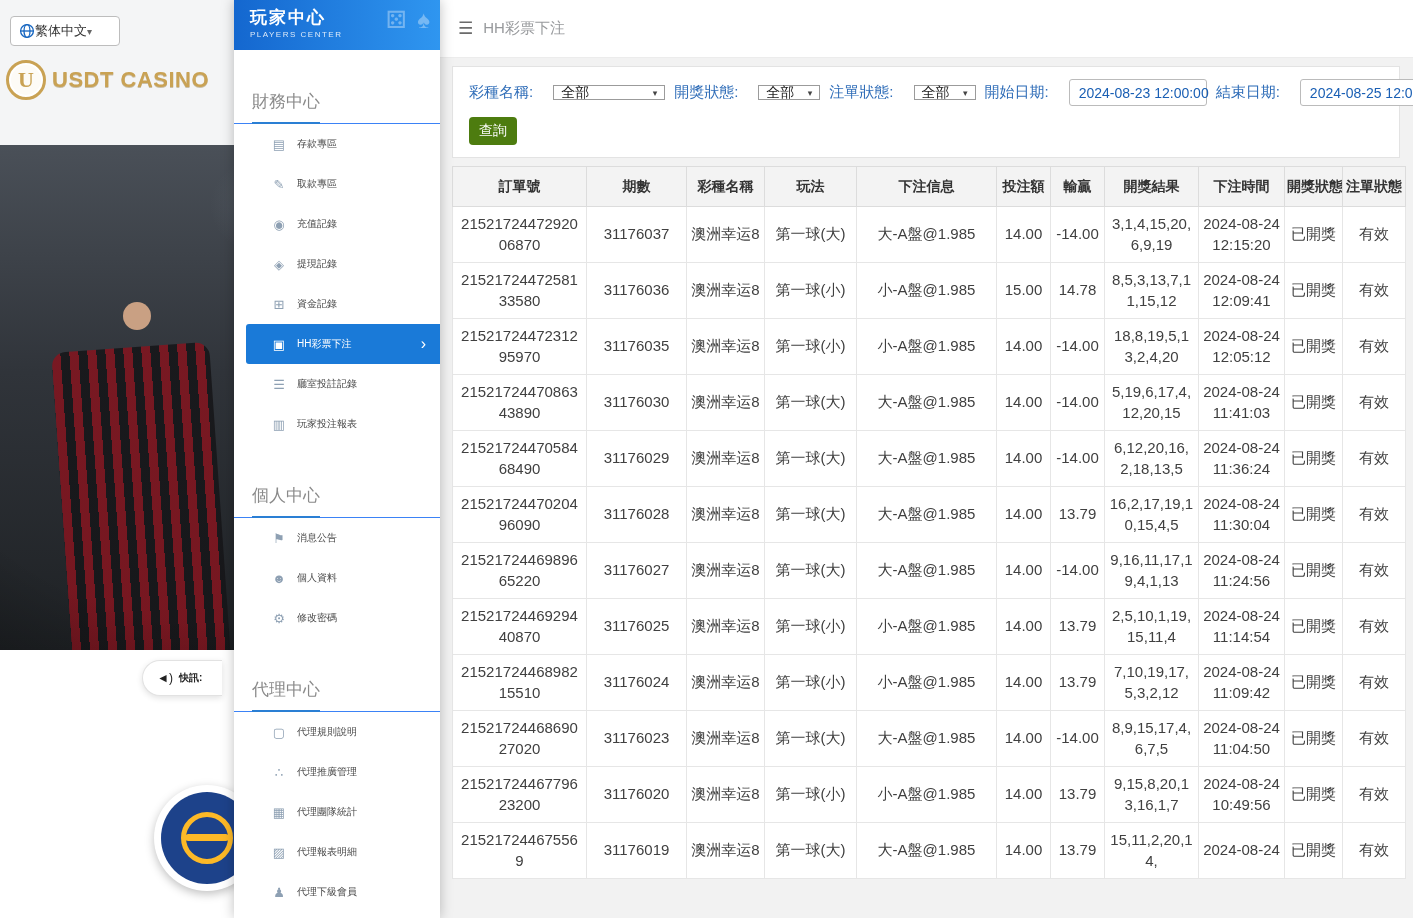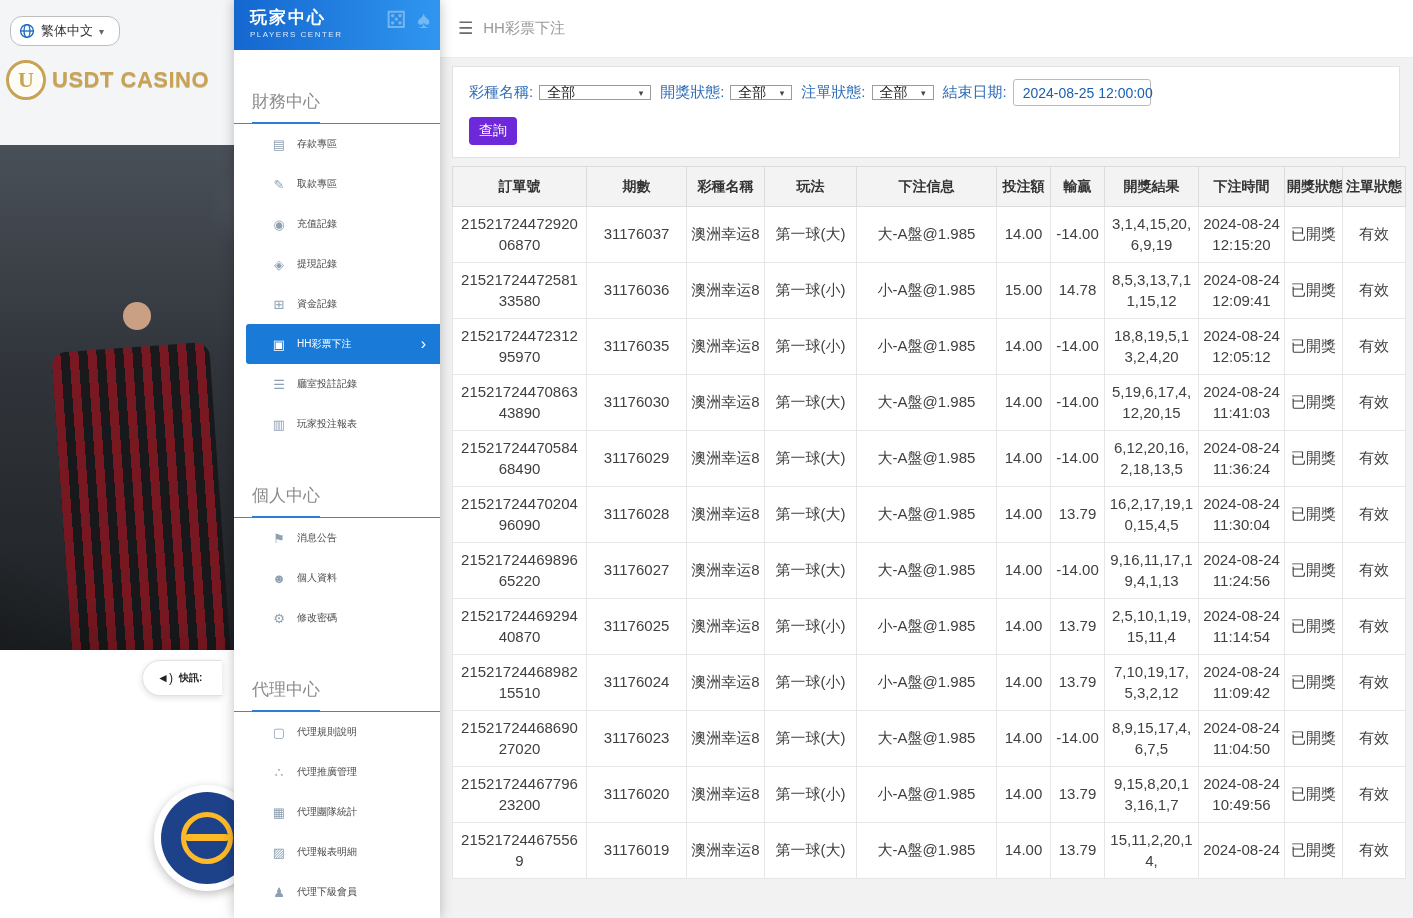--- a/index.html
+++ b/index.html
@@ -3,22 +3,22 @@
 <meta charset="utf-8">
 <style>
   * { margin:0; padding:0; box-sizing:border-box; }
   html,body { font-family:"Liberation Sans","DejaVu Sans",sans-serif; }
   .screen { position:relative; width:1413px; height:918px; overflow:hidden; background:#fff; }
 
   
   .bg-left { position:absolute; left:0; top:0; width:440px; height:918px; background:#fff; }
   .top-area { position:absolute; left:0; top:0; width:100%; height:145px; background:#f4f5f6; }
   .lang-selector { position:absolute; left:10px; top:16px; height:30px; min-width:110px;
-    background:#fff; border:1px solid #bdbdbd; border-radius:12px; display:flex; align-items:center;
-    gap:6px; padding:0 8px; cursor:pointer; }
+    background:#fff; border:1px solid #bdbdbd; border-radius:4px; display:flex; align-items:center;
+    gap:0; padding:0 8px; cursor:pointer; }
   .lang-label { font-size:13px; color:#333; }
   .lang-caret { font-size:10px; color:#666; }
   .brand { position:absolute; left:6px; top:60px; display:flex; align-items:center; gap:6px; }
   .brand-badge { width:40px; height:40px; border-radius:50%; border:3px solid #c9a254;
     color:#c9a254; display:flex; align-items:center; justify-content:center;
     font-family:"Liberation Serif","DejaVu Serif",serif; font-weight:bold; font-size:22px; background:#fdfbf6;
     box-shadow:inset 0 0 0 2px #fff; }
   .brand-text { font-size:22px; font-weight:800; color:#c9a254; letter-spacing:.5px;
     text-shadow:0 1px 0 rgba(120,90,20,.35); white-space:nowrap; }
 
@@ -69,31 +69,31 @@
 
   
   .main { position:absolute; left:440px; top:0; width:973px; height:918px; background:#f2f2f2; }
   .main-header { height:58px; background:#fff; border-bottom:1px solid #ececec; display:flex; align-items:center;
     padding-left:18px; gap:10px; }
   .burger { font-size:17px; color:#6b6b6b; cursor:pointer; }
   .main-title { font-size:15px; color:#97999c; }
 
   .filter-card { margin:8px 13px 0 12px; background:#fff; border:1px solid #e3e3e3; padding:12px 16px; }
   .filter-row { display:flex; align-items:center; gap:9px; flex-wrap:nowrap; }
-  .fgroup { display:flex; align-items:center; gap:6px; white-space:nowrap; }
+  .fgroup { display:flex; align-items:center; gap:20px; white-space:nowrap; }
   .flabel { font-size:15px; color:#2f6db8; }
   .fselect { height:15px; border:1px solid #9b9b9b; border-radius:0; background:#fff; display:flex;
     align-items:center; justify-content:space-between; padding:4px 7px; cursor:pointer; }
   .sel-wide { width:112px; }
   .sel-small { width:62px; }
   .fselect .fs-value { font-size:14px; color:#222; }
   .caret { font-size:9px; color:#444; margin-left:6px; }
   .finput { height:27px; width:138px; border:1px solid #bbb; border-radius:3px; background:#fff;
     display:flex; align-items:center; padding:0 9px; font-size:14px; color:#1a5fb4; cursor:text; white-space:nowrap; }
-  .search-btn { margin-top:11px; width:48px; height:28px; background:#6d28d9; color:#fff; border:none;
+  .search-btn { margin-top:11px; width:48px; height:28px; background:#4d7c0f; color:#fff; border:none;
     border-radius:4px; font-size:14px; cursor:pointer; font-family:inherit; }
 
   .table-wrap { margin:8px 13px 0 12px; background:#fff; }
   table.bets { width:948px; border-collapse:collapse; table-layout:fixed; background:#fff; }
   table.bets th { background:#f3f3f3; border:1px solid #dcdcdc; height:40px; font-size:14px; font-weight:bold;
     color:#333; text-align:center; white-space:nowrap; overflow:hidden; padding:0 2px; }
   table.bets td { border:1px solid #e6e6e6; height:56px; font-size:15px; color:#404040; text-align:center;
     padding:2px 4px; line-height:1.35; vertical-align:middle; background:#fff; }
   td.t-order, td.t-result { word-break:break-all; line-height:1.3; }
   td.t-play { white-space:nowrap; font-size:14px; overflow:hidden; }
@@ -308,20 +308,26 @@
           <div class="fselect sel-small">
             <span class="fs-value">全部</span>
             <span class="caret">▾</span>
           </div>
         </div>
         <div class="fgroup">
           <span class="flabel">注單狀態:</span>
           <div class="fselect sel-small">
             <span class="fs-value">全部</span>
             <span class="caret">▾</span>
+          </div>
+        </div>
+        <div class="fgroup">
+          <span class="flabel">開始日期:</span>
+          <div class="finput">
+            <span>2024-08-23 12:00:00</span>
           </div>
         </div>
         <div class="fgroup">
           <span class="flabel">結束日期:</span>
           <div class="finput">
             <span>2024-08-25 12:00:00</span>
           </div>
         </div>
       </div>
       <button class="search-btn">查詢</button>

